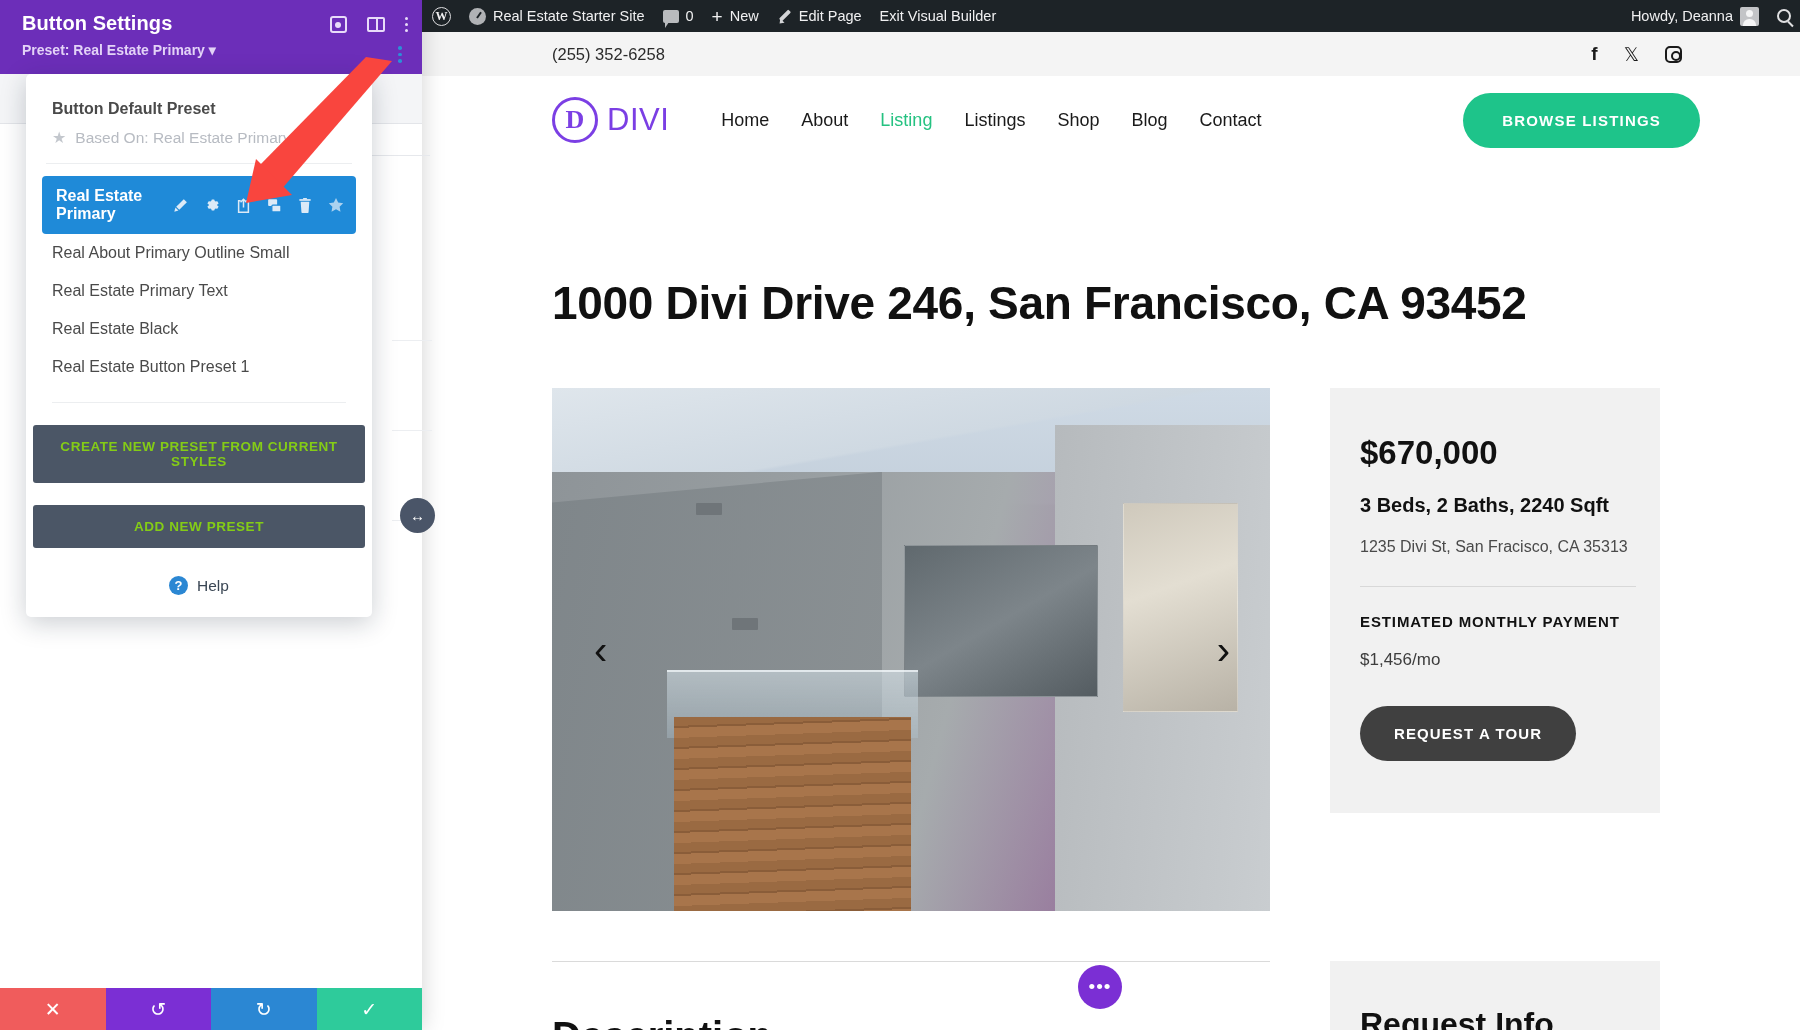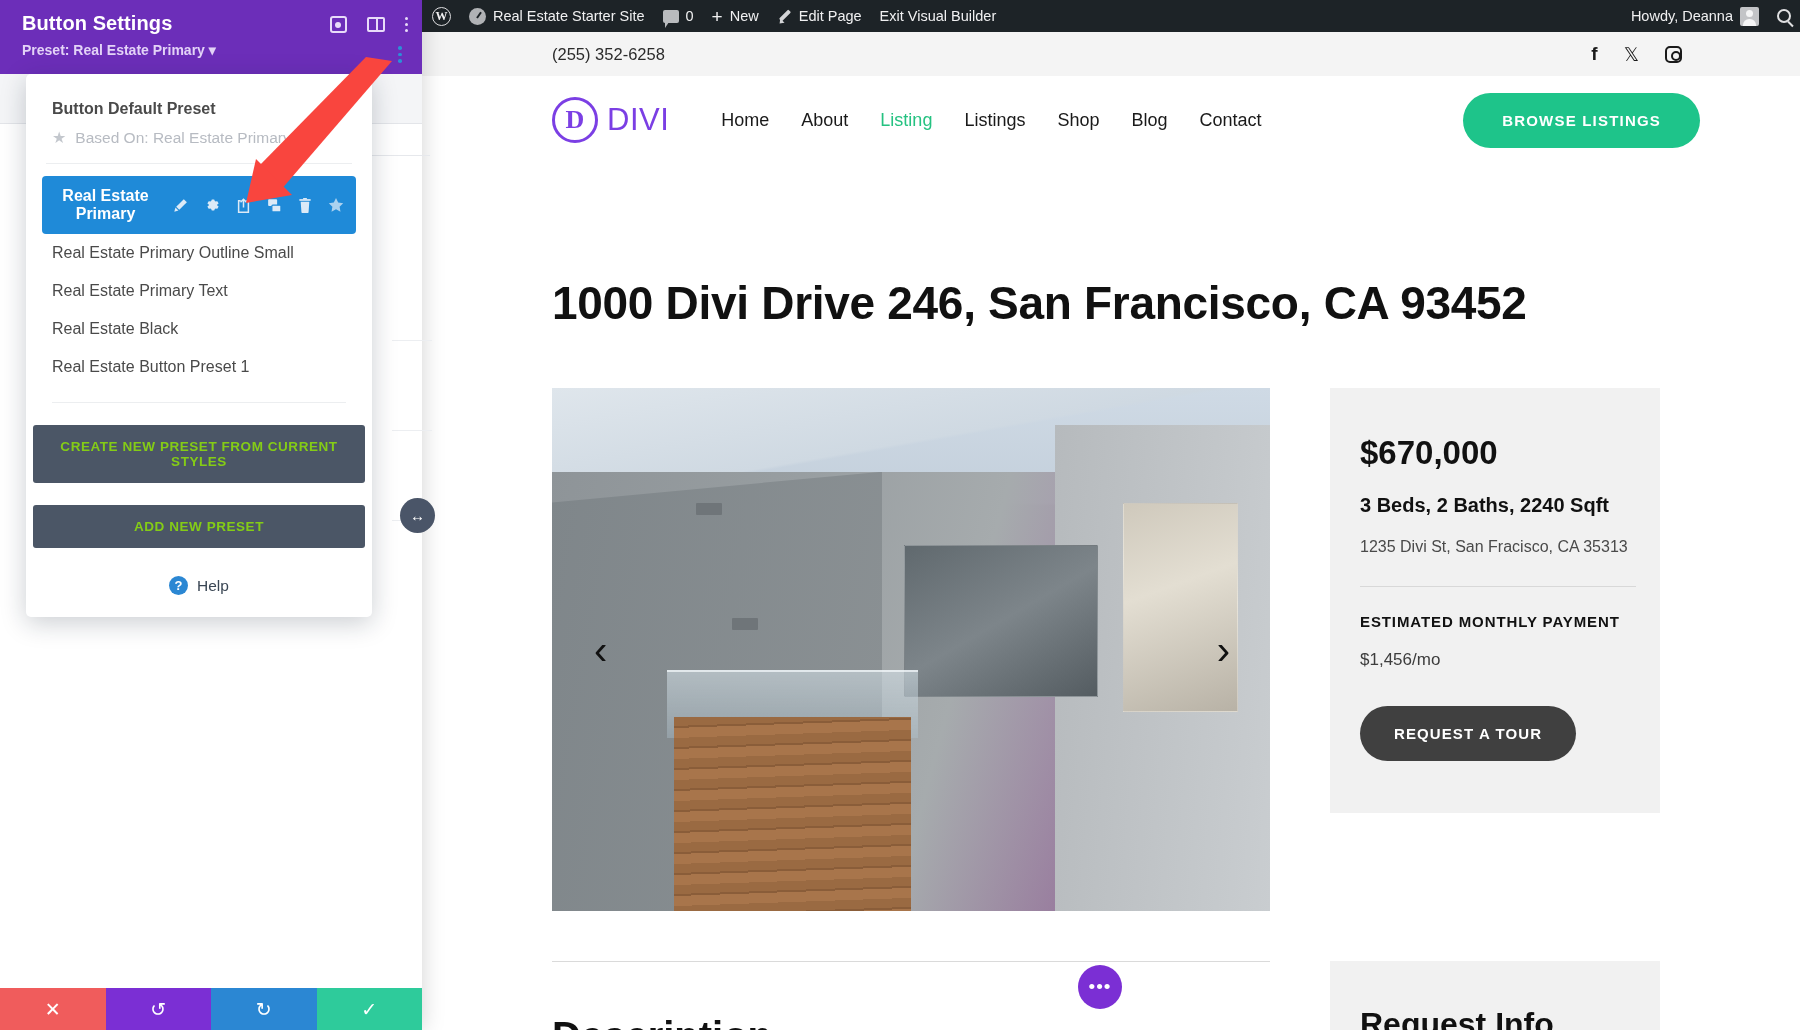--- a/index.html
+++ b/index.html
@@ -278,21 +278,21 @@
   }
   .star { color: #c3c7cd; font-size: 16px; line-height: 1; }
   .dd-sep { height:1px; background:#eceef0; margin: 16px 20px 12px 20px; }
 
   .dd-item {
     padding: 10px 26px; font-size: 16px; color: #4a4a4a;
     display: flex; align-items: center; position: relative;
   }
   .dd-item.sel {
     background: #1f8ad8; color: #fff; border-radius: 4px;
-    margin: 0 16px; padding: 11px 12px 11px 14px; font-weight: 600; text-align: center;
+    margin: 0 16px; padding: 11px 12px 11px 14px; font-weight: 600;
   }
   .dd-item-actions { display: flex; gap: 16px; margin-left: 18px; align-items:center; }
   .act { color: #dceaf7; display:flex; align-items:center; }
   .act svg { display:block; }
 
   .dd-sep2 { height:1px; background:#eceef0; margin: 16px 26px 0 26px; }
   .dd-btn {
     display: block; width: 332px; margin: 22px auto 0 auto;
     background: #4b5666; color: #84cc16; border: none; border-radius: 3px;
     padding: 14px 0; font-size: 13.5px; font-weight: bold; letter-spacing: 0.55px;
@@ -513,21 +513,21 @@
           </span>
           <span class="act" title="set default">
             <svg width="16" height="16" viewBox="0 0 16 16">
                 <path d="M8 .9l2.2 4.6 5 .7-3.6 3.5.9 5-4.5-2.4-4.5 2.4.9-5L.8 6.2l5-.7z" fill="currentColor" opacity="0.75"></path>
               </svg>
           </span>
         </span>
       </div>
 
       <div class="dd-item">
-        <span>Real Estate Primary Outline Small</span>
+        <span>Real About Primary Outline Small</span>
       </div>
       <div class="dd-item">
         <span>Real Estate Primary Text</span>
       </div>
       <div class="dd-item">
         <span>Real Estate Black</span>
       </div>
       <div class="dd-item">
         <span>Real Estate Button Preset 1</span>
       </div>

